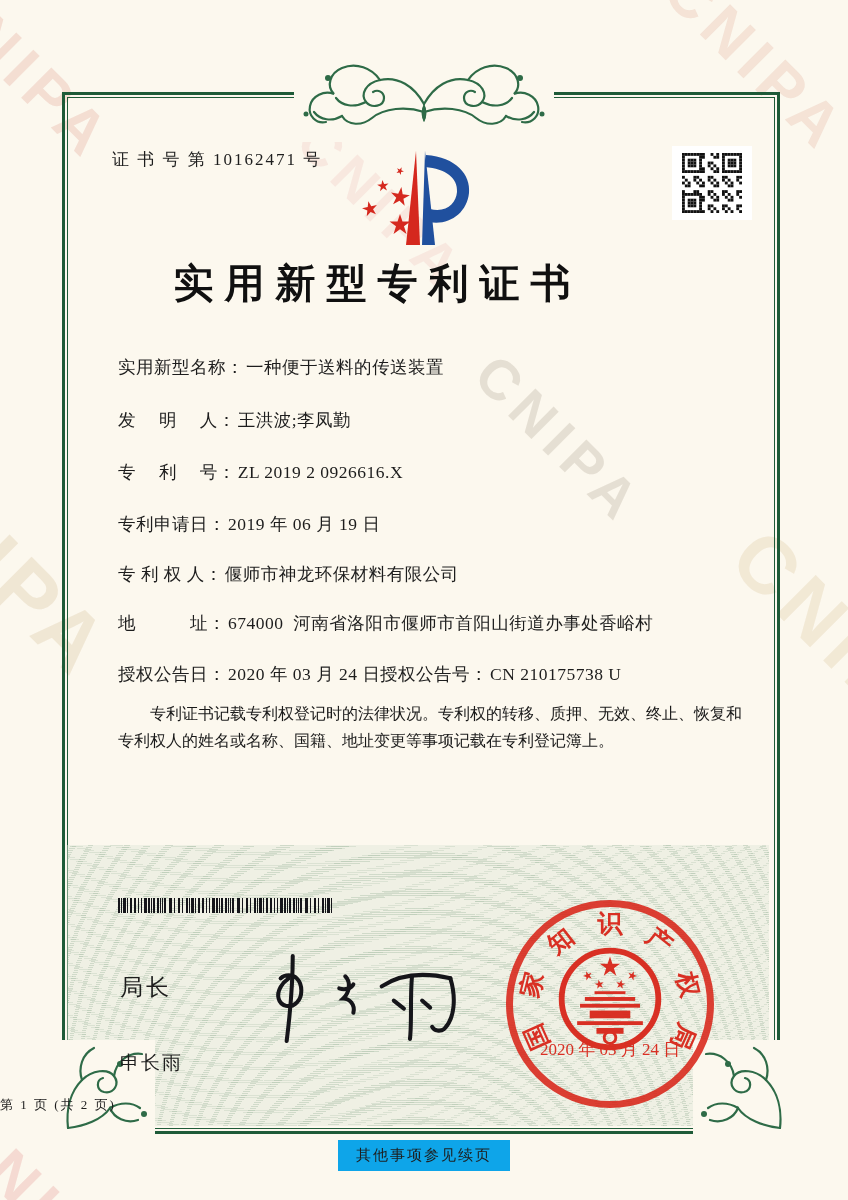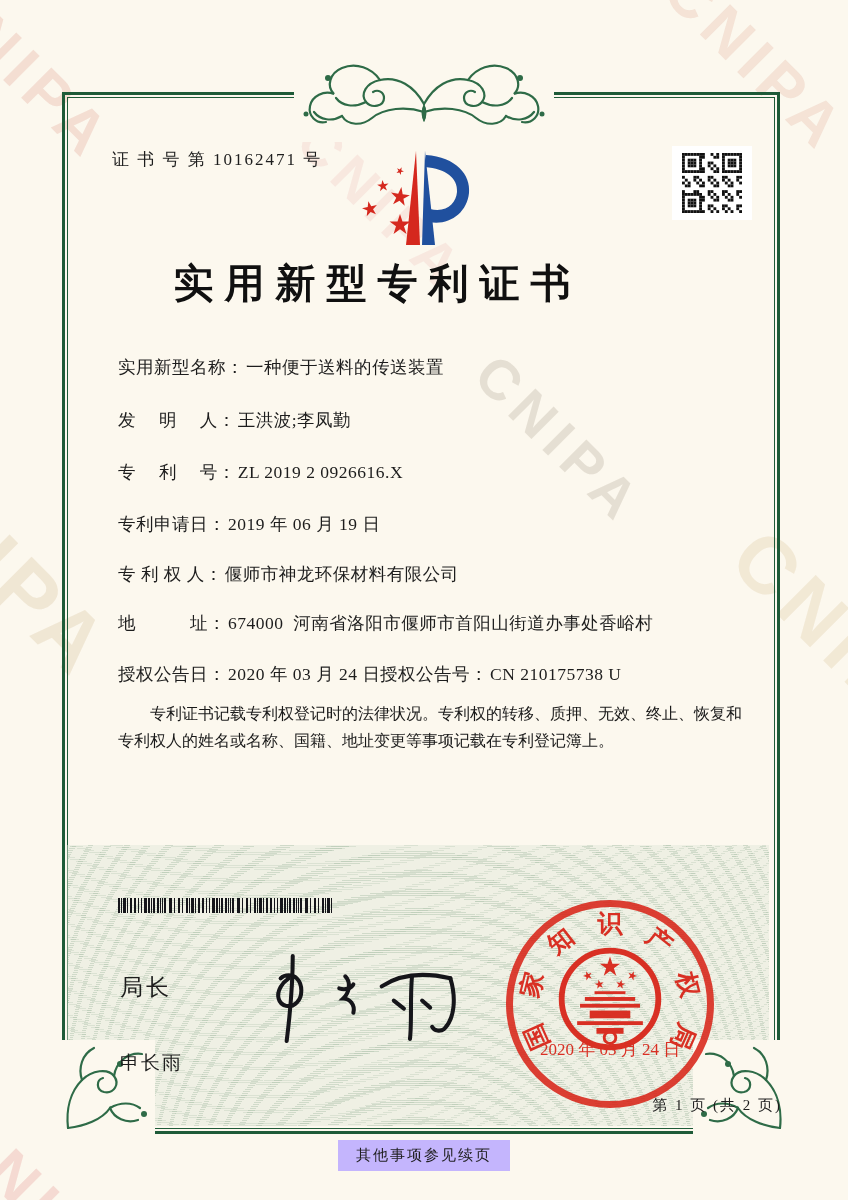--- a/index.html
+++ b/index.html
@@ -77,24 +77,24 @@
   .s0{transform:rotate(-114deg) translateY(-81px);}
   .s1{transform:rotate(-76deg)  translateY(-81px);}
   .s2{transform:rotate(-38deg)  translateY(-81px);}
   .s3{transform:rotate(0deg)    translateY(-81px);}
   .s4{transform:rotate(38deg)   translateY(-81px);}
   .s5{transform:rotate(76deg)   translateY(-81px);}
   .s6{transform:rotate(114deg)  translateY(-81px);}
   .seal-date{position:absolute;left:0;top:138px;width:100%;text-align:center;
     font-size:17px;color:#d8261a;white-space:pre;}
   
-  .page-footer{position:absolute;left:0;top:1096px;width:782px;text-align:right;z-index:3;
-    font-size:15px;letter-spacing:2px;white-space:pre;}
+  .page-footer{position:absolute;left:0;top:1096px;width:782px;text-align:left;z-index:3;
+    font-size:13px;letter-spacing:2px;white-space:pre;}
   .cont-note{position:absolute;left:50%;top:1140px;transform:translateX(-50%);z-index:3;
-    background:#c4b5fd;padding:6px 18px;font-size:15px;letter-spacing:2px;white-space:pre;}
+    background:#0ea5e9;padding:6px 18px;font-size:15px;letter-spacing:2px;white-space:pre;}
   svg{display:block;}
 </style>
 </head>
 <body>
 
 <div class="wm wm-tl">CNIPA</div>
 <div class="wm wm-tc">CNIPA</div>
 <div class="wm wm-tr">CNIPA</div>
 <div class="wm wm-mid">CNIPA</div>
 <div class="wm wm-left">CNIPA</div>

